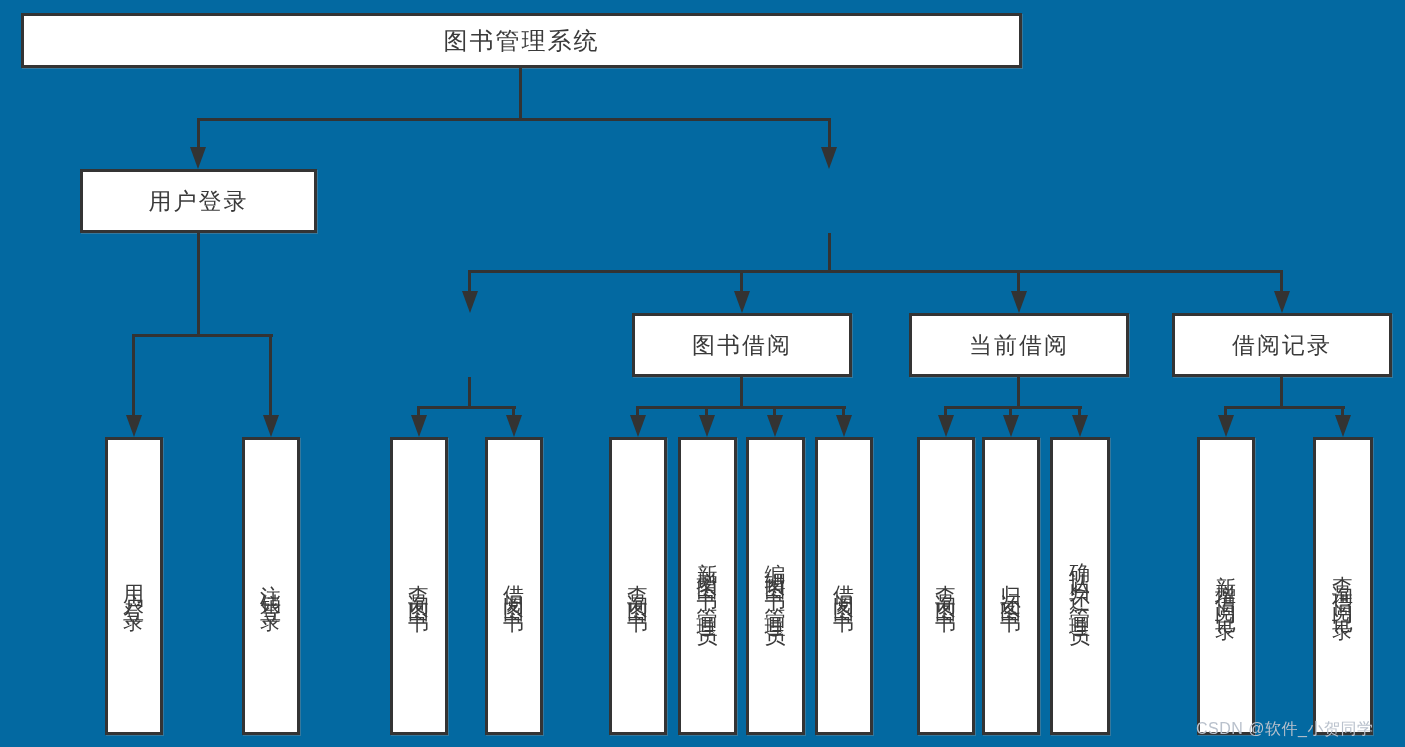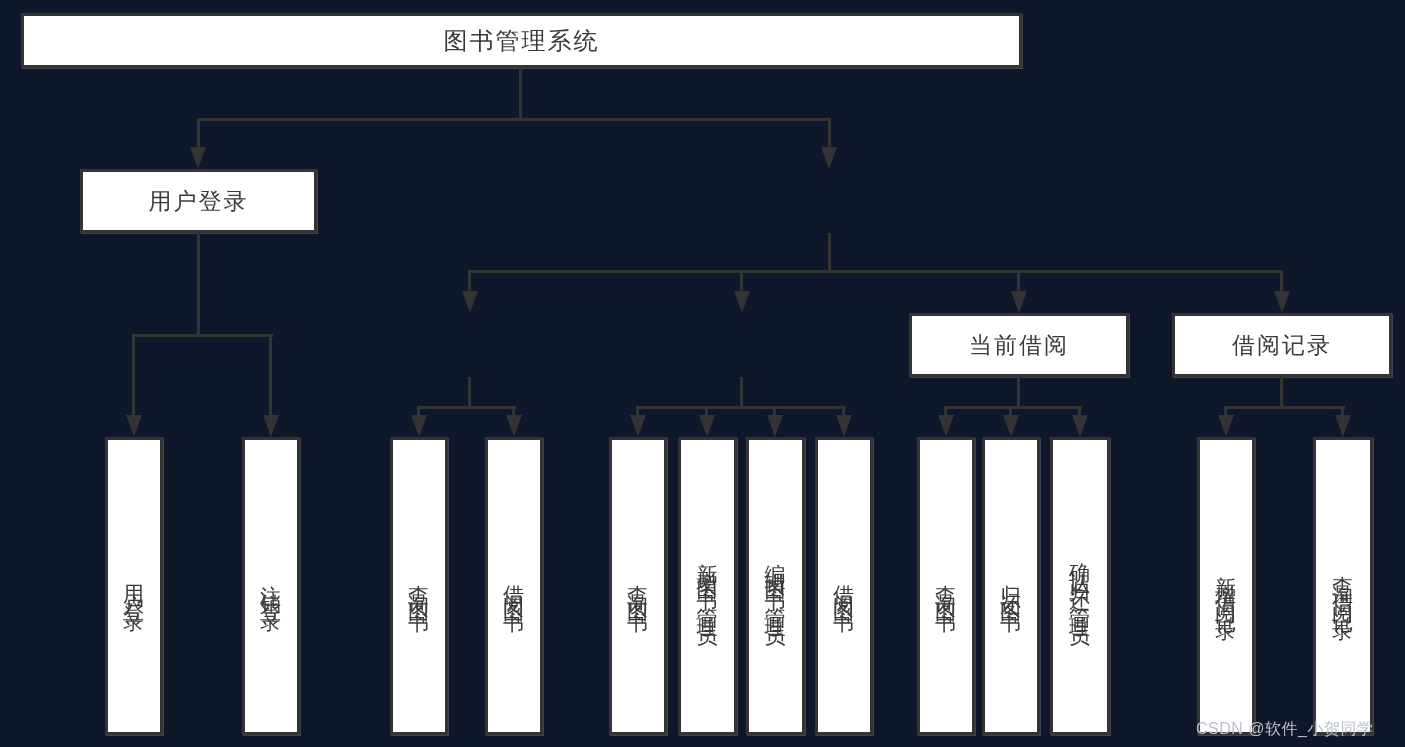--- a/index.html
+++ b/index.html
@@ -1,17 +1,17 @@
 <!DOCTYPE html>
 <html><head>
 <meta charset="utf-8">
 <style>
   html,body{margin:0;padding:0;background:#ffffff;}
   .stage{
-    position:relative;width:1405px;height:747px;background:#0f172a;overflow:hidden;
+    position:relative;width:1405px;height:747px;background:#0369a1;overflow:hidden;
     font-family:"Liberation Sans","DejaVu Sans",sans-serif;color:#3a3a3a;
   }
   .node{
     position:absolute;box-sizing:border-box;background:#ffffff;
     border:3px solid #343434;
     display:flex;align-items:center;justify-content:center;
     box-shadow:1px 1px 0 rgba(150,150,150,0.35);
   }
   .hlabel{font-size:23px;letter-spacing:2px;white-space:nowrap;}
   .rootlabel{font-size:24px;letter-spacing:2px;}
@@ -61,20 +61,23 @@
   <div class="ln" style="left:468px;top:270px;width:815px;height:3px;"></div>
   <div class="ln" style="left:468px;top:271px;width:3px;height:22px;"></div>
   <div class="ln" style="left:740px;top:271px;width:3px;height:22px;"></div>
   <div class="ln" style="left:1017px;top:271px;width:3px;height:22px;"></div>
   <div class="ln" style="left:1280px;top:271px;width:3px;height:22px;"></div>
   <div class="arr" style="left:462px;top:291px;"></div>
   <div class="arr" style="left:734px;top:291px;"></div>
   <div class="arr" style="left:1011px;top:291px;"></div>
   <div class="arr" style="left:1274px;top:291px;"></div>
 
+  <div class="node" style="left:632px;top:313px;width:220px;height:64px;">
+    <span class="hlabel">图书借阅</span>
+  </div>
   <div class="node" style="left:909px;top:313px;width:220px;height:64px;">
     <span class="hlabel">当前借阅</span>
   </div>
   <div class="node" style="left:1172px;top:313px;width:220px;height:64px;">
     <span class="hlabel">借阅记录</span>
   </div>
 
   <div class="ln" style="left:468px;top:377px;width:3px;height:32px;"></div>
   <div class="ln" style="left:740px;top:377px;width:3px;height:32px;"></div>
   <div class="ln" style="left:1017px;top:377px;width:3px;height:32px;"></div>

